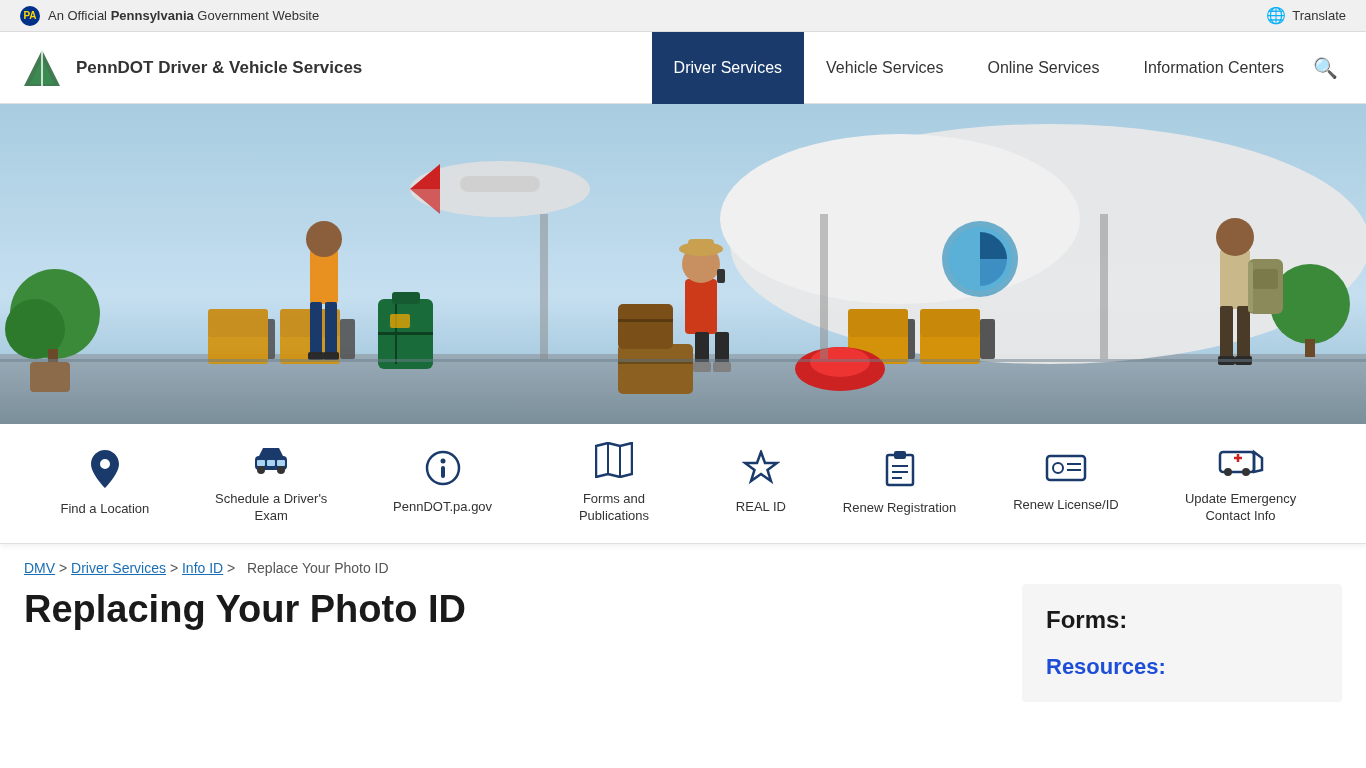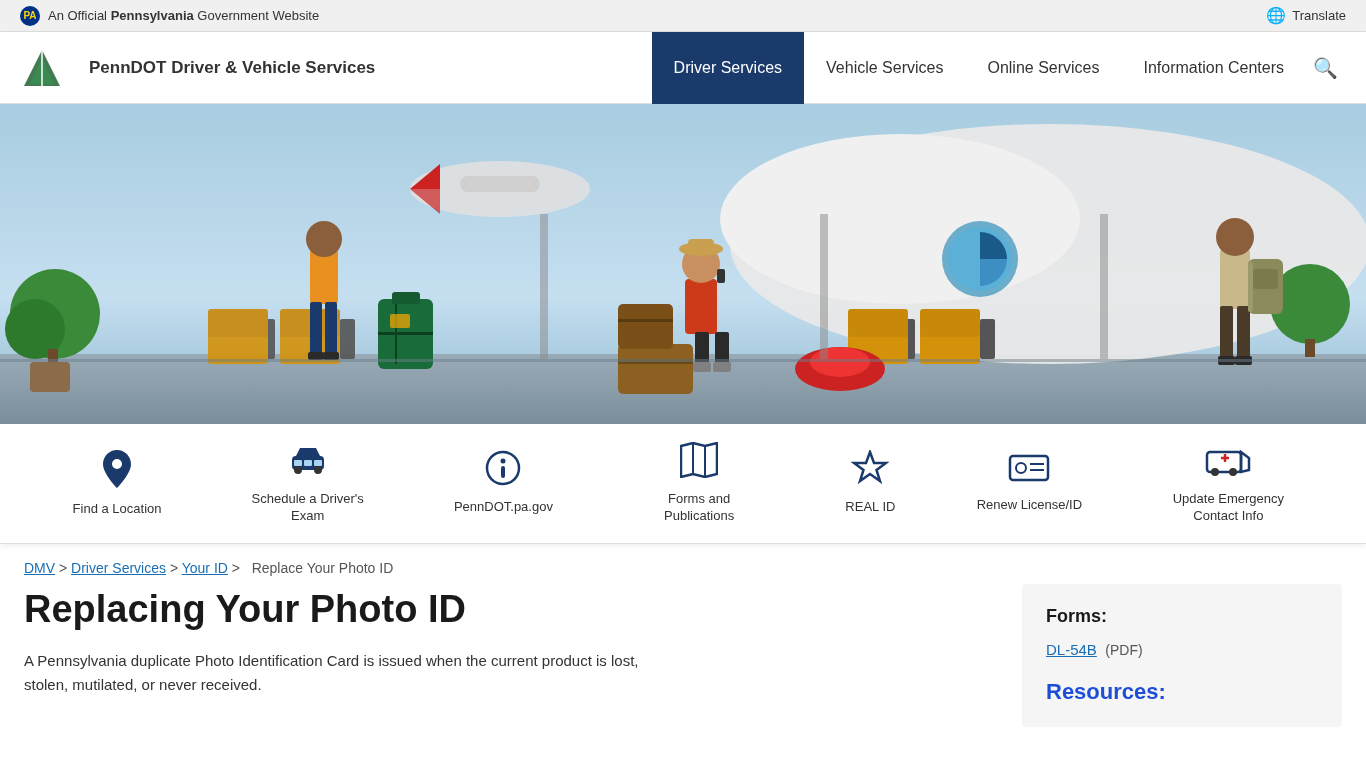--- a/index.html
+++ b/index.html
@@ -51,21 +51,21 @@
       display: flex;
       align-items: center;
       justify-content: space-between;
       padding: 0 20px;
       border-bottom: 1px solid #e0e0e0;
       box-shadow: 0 2px 4px rgba(0,0,0,0.08);
     }
     .nav-logo {
       display: flex;
       align-items: center;
-      gap: 25px;
+      gap: 12px;
       text-decoration: none;
       justify-content: flex-end;
     }
     .logo-icon {
       width: 44px;
       height: 44px;
     }
     .logo-text {
       font-size: 17px;
       font-weight: bold;
@@ -187,21 +187,21 @@
     .content-right {
       width: 320px;
       flex-shrink: 0;
     }
     .sidebar-box {
       background: #f5f5f5;
       padding: 22px 24px;
       border-radius: 4px;
     }
     .sidebar-section-title {
-      font-size: 18px;
+      font-size: 24px;
       font-weight: bold;
       color: #1a1a1a;
       margin-bottom: 14px;
     }
     .sidebar-link {
       color: #1a6eb5;
       text-decoration: underline;
       font-size: 15px;
     }
     .sidebar-pdf-label {
@@ -434,20 +434,32 @@
   <a class="quick-link-item" href="#">
     <span class="quick-link-icon">
       <svg width="38" height="36" viewBox="0 0 38 36">
           <polygon points="19,2 23,13 35,13 25.5,20 29,31 19,24 9,31 12.5,20 3,13 15,13" fill="none" stroke="#1a3a6b" stroke-width="2.5"></polygon>
         </svg>
     </span>
     <span class="quick-link-label">REAL ID</span>
   </a>
   <a class="quick-link-item" href="#">
     <span class="quick-link-icon">
+      <svg width="34" height="38" viewBox="0 0 34 38">
+          <rect x="4" y="6" width="26" height="30" rx="2" fill="none" stroke="#1a3a6b" stroke-width="2.5"></rect>
+          <rect x="11" y="2" width="12" height="8" rx="2" fill="#1a3a6b"></rect>
+          <line x1="9" y1="17" x2="25" y2="17" stroke="#1a3a6b" stroke-width="2"></line>
+          <line x1="9" y1="23" x2="25" y2="23" stroke="#1a3a6b" stroke-width="2"></line>
+          <line x1="9" y1="29" x2="19" y2="29" stroke="#1a3a6b" stroke-width="2"></line>
+        </svg>
+    </span>
+    <span class="quick-link-label">Renew Registration</span>
+  </a>
+  <a class="quick-link-item" href="#">
+    <span class="quick-link-icon">
       <svg width="42" height="32" viewBox="0 0 42 32">
           <rect x="2" y="4" width="38" height="24" rx="3" fill="none" stroke="#1a3a6b" stroke-width="2.5"></rect>
           <circle cx="13" cy="16" r="5" fill="none" stroke="#1a3a6b" stroke-width="2"></circle>
           <line x1="22" y1="12" x2="36" y2="12" stroke="#1a3a6b" stroke-width="2"></line>
           <line x1="22" y1="18" x2="36" y2="18" stroke="#1a3a6b" stroke-width="2"></line>
         </svg>
     </span>
     <span class="quick-link-label">Renew License/ID</span>
   </a>
   <a class="quick-link-item" href="#">
@@ -463,33 +475,28 @@
     </span>
     <span class="quick-link-label">Update Emergency Contact Info</span>
   </a>
 </div>
 
 <div class="breadcrumb">
   <a href="#">DMV</a>
   <span> &gt; </span>
   <a href="#">Driver Services</a>
   <span> &gt; </span>
-  <a href="#">Your ID</a>
+  <a href="#">Info ID</a>
   <span> &gt; &nbsp;</span>
   <span>Replace Your Photo ID</span>
 </div>
 
 <div class="main-content">
   <div class="content-left">
     <h1 class="page-title">Replacing Your Photo ID</h1>
-    <p class="page-description">A Pennsylvania duplicate Photo Identification Card is issued when the current product is lost, stolen, mutilated, or never received.</p>
   </div>
   <div class="content-right">
     <div class="sidebar-box">
       <div class="sidebar-section-title">Forms:</div>
-      <div>
-        <a href="#" class="sidebar-link">DL-54B</a>
-        <span class="sidebar-pdf-label">(PDF)</span>
-      </div>
       <div class="sidebar-resources-title">Resources:</div>
     </div>
   </div>
 </div>
 
 </body></html>

